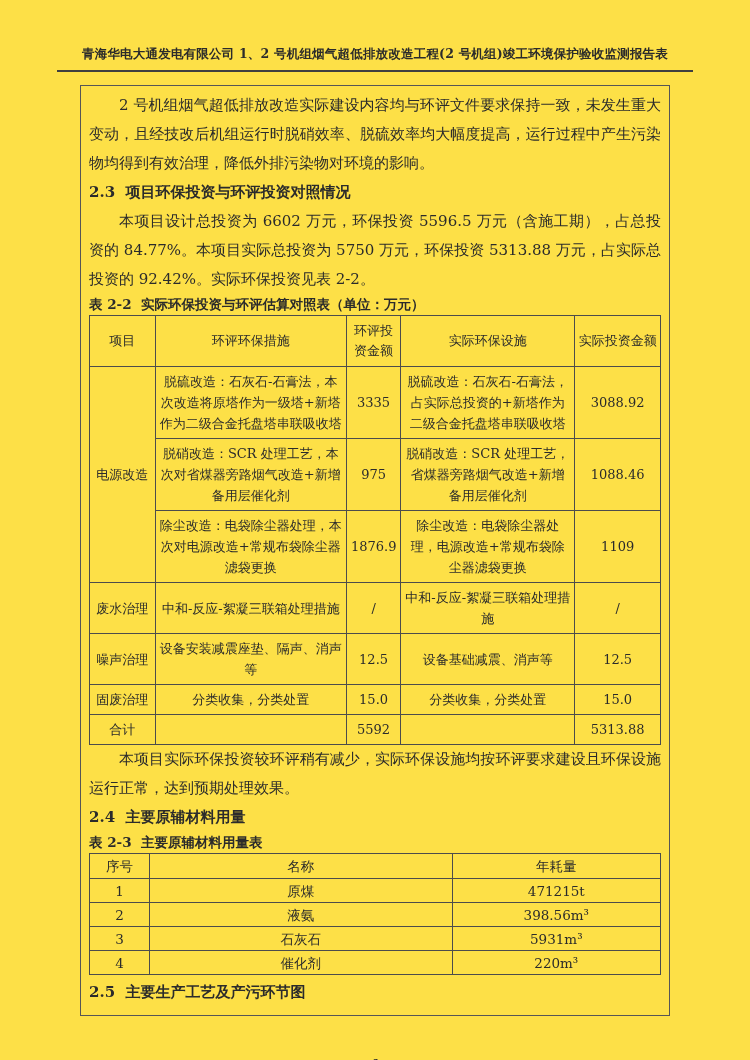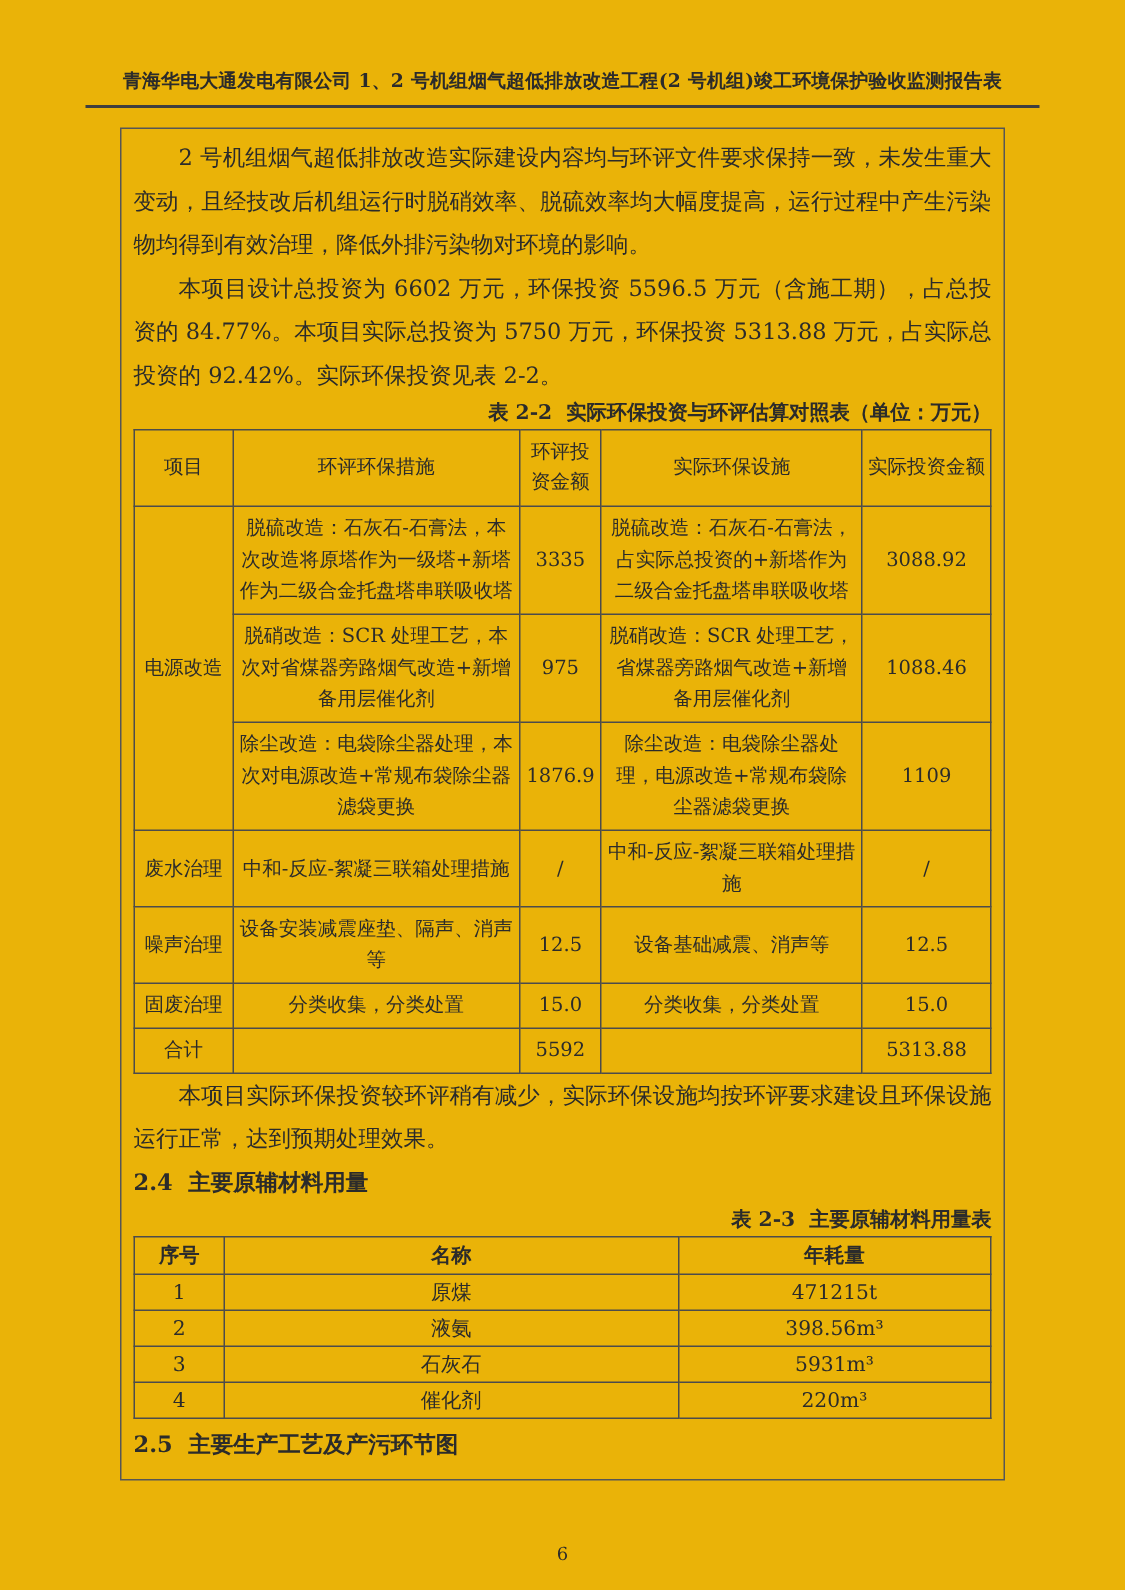--- a/index.html
+++ b/index.html
@@ -1,21 +1,21 @@
 <!DOCTYPE html>
 <html><head>
 <meta charset="utf-8">
 <style>
   * { margin:0; padding:0; box-sizing:border-box; }
   html,body { background:#e9e9e9; }
   .page {
     position:relative;
     width:750px; height:1060px;
     margin:0 auto;
-    background:#eab308;
+    background:#fde047;
     font-family:"DejaVu Serif","Liberation Serif",serif;
     color:#2b2b2b;
     overflow:hidden;
   }
   .doc-header {
     padding-top:46px;
     text-align:center;
     font-size:12.5px;
     font-weight:bold;
     letter-spacing:0.2px;
@@ -39,21 +39,21 @@
     text-align:justify;
     white-space:pre-wrap;
   }
   .sec-heading {
     font-size:15px;
     line-height:29px;
     font-weight:bold;
     white-space:pre-wrap;
   }
   .tbl-caption {
-    text-align:right;
+    text-align:left;
     font-size:13.5px;
     font-weight:bold;
     line-height:21px;
     white-space:pre-wrap;
   }
   table {
     width:100%;
     border-collapse:collapse;
     table-layout:fixed;
   }
@@ -65,21 +65,21 @@
   }
   .t22 { font-size:13px;border-radius:15px; }
   .t22 th { padding:5px 2px; line-height:20px; }
   .t22 td { padding:4px 4px; line-height:21px; }
   .t22 col.c-item   { width:11.5%; }
   .t22 col.c-meas   { width:33.5%; }
   .t22 col.c-eia    { width:9.5%;  }
   .t22 col.c-fac    { width:30.5%; }
   .t22 col.c-act    { width:15%;   }
   .t23 { font-size:13.5px; }
-  .t23 th { padding:3px 4px; line-height:18px; font-weight:bold; }
+  .t23 th { padding:3px 4px; line-height:18px; font-weight:normal; }
   .t23 td { padding:2.5px 4px; line-height:18px; }
   .t23 col.c-no   { width:10.5%; }
   .t23 col.c-name { width:53%;   }
   .t23 col.c-qty  { width:36.5%; }
   .spacer-s { height:3px; }
   .page-number {
     margin-top:42px;
     text-align:center;
     font-size:12px;
   }
@@ -89,20 +89,21 @@
 
 <div class="page">
 
   <div class="doc-header">青海华电大通发电有限公司 1、2 号机组烟气超低排放改造工程(2 号机组)竣工环境保护验收监测报告表</div>
   <div class="header-rule"></div>
 
   <div class="content-box">
 
     <p class="para">2 号机组烟气超低排放改造实际建设内容均与环评文件要求保持一致，未发生重大变动，且经技改后机组运行时脱硝效率、脱硫效率均大幅度提高，运行过程中产生污染物均得到有效治理，降低外排污染物对环境的影响。</p>
 
+    <div class="sec-heading">2.3  项目环保投资与环评投资对照情况</div>
 
     <p class="para">本项目设计总投资为 6602 万元，环保投资 5596.5 万元（含施工期），占总投资的 84.77%。本项目实际总投资为 5750 万元，环保投资 5313.88 万元，占实际总投资的 92.42%。实际环保投资见表 2-2。</p>
 
     <div class="tbl-caption">表 2-2  实际环保投资与环评估算对照表（单位：万元）</div>
 
     <table class="t22">
       <colgroup>
         <col class="c-item">
           <col class="c-meas">
           <col class="c-eia">

